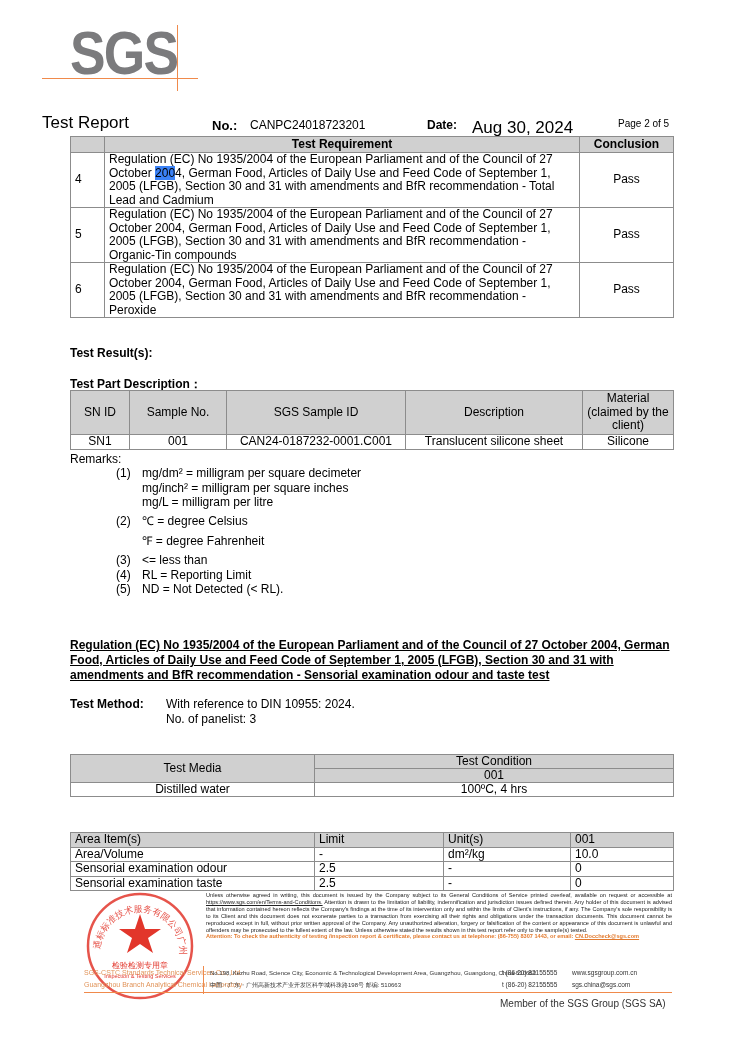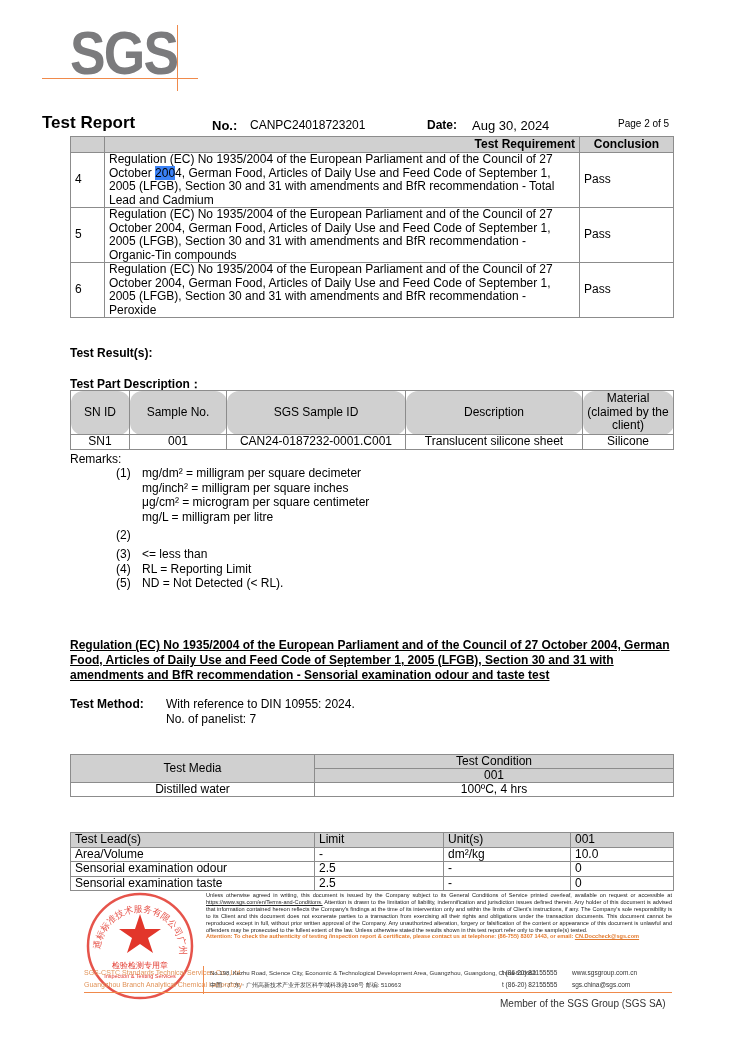--- a/index.html
+++ b/index.html
@@ -9,48 +9,48 @@
 
   
   .logo { left: 42px; top: 22px; width: 160px; height: 70px; }
   .logo-text { position: absolute; left: 28px; top: 0; font-family: "Liberation Sans", sans-serif;
                font-weight: bold; font-size: 62px; line-height: 62px; color: #7b7b7d; letter-spacing: -2px;
                transform: scaleX(0.86); transform-origin: left top; }
   .logo-hline { position: absolute; left: 0; top: 56px; width: 156px; height: 1px; background: #f08a4b; }
   .logo-vline { position: absolute; left: 135px; top: 3px; width: 1px; height: 66px; background: #f08a4b; }
 
   
-  .hdr-title { left: 42px; top: 113px; font-weight: bold; font-size: 17px; text-align: right; }
+  .hdr-title { left: 42px; top: 113px; font-weight: normal; font-size: 17px; text-align: right; }
   .hdr-no-label { left: 212px; top: 118px; font-weight: bold; font-size: 13px; }
   .hdr-no-val { left: 250px; top: 118px; font-size: 12px; }
   .hdr-date-label { left: 427px; top: 118px; font-weight: bold; font-size: 12px; }
-  .hdr-date-val { left: 472px; top: 118px; font-size: 13px; }
+  .hdr-date-val { left: 472px; top: 118px; font-size: 17px; }
   .hdr-page { left: 618px; top: 118px; font-size: 10px; }
 
   table { border-collapse: collapse; }
   td, th { border: 1px solid #8c8c8c; padding: 0 4px; font-weight: normal; }
   .gray { background: #d0d0d0; }
 
   
   .req-table { left: 70px; top: 136px; width: 604px; font-size: 12px; line-height: 13.5px; }
-  .req-table th { text-align: right; font-weight: bold; height: 15px; }
+  .req-table th { text-align: center; font-weight: bold; height: 15px; }
   .req-table th.concl { text-align: center; }
   .req-table td.num { width: 25px; text-align: left; vertical-align: middle; }
   .req-table td.txt { width: 466px; }
-  .req-table td.res { vertical-align: middle; }
+  .req-table td.res { text-align: center; vertical-align: middle; }
   .hl { background: #3b82f6; }
 
   .section-label { font-weight: bold; font-size: 12px; }
   .tr-label { left: 70px; top: 346px; }
   .tpd-label { left: 70px; top: 376px; }
 
   
   .part-table { left: 70px; top: 390px; width: 604px; font-size: 12px; line-height: 13.5px; }
   .part-table th, .part-table td { text-align: center; }
-  .part-table th { height: 43px; border-radius: 12px; }
+  .part-table th { height: 43px; }
 
   .remarks { left: 70px; top: 452px; font-size: 12px; line-height: 14.6px; }
   .rem-list { position: absolute; left: 46px; top: 14px; width: 340px; }
   .rem-row { display: flex; }
   .rem-num { width: 26px; flex-shrink: 0; }
   .rem-body div { white-space: nowrap; }
   .gap6 { margin-top: 4px; }
 
   .reg-heading { left: 70px; top: 638px; width: 610px; font-weight: bold; font-size: 12px;
                  line-height: 15px; text-decoration: underline; }
@@ -145,26 +145,29 @@
   </table>
 
 <div class="abs remarks">
   <div>Remarks:</div>
   <div class="rem-list">
     <div class="rem-row">
       <div class="rem-num">(1)</div>
       <div class="rem-body">
         <div>mg/dm² = milligram per square decimeter</div>
         <div>mg/inch² = milligram per square inches</div>
-        <div>μg/cm² = microgram per square centimeter</div>
         <div>mg/L = milligram per litre</div>
       </div>
     </div>
     <div class="rem-row gap6">
       <div class="rem-num">(2)</div>
+      <div class="rem-body">
+        <div>℃ = degree Celsius</div>
+        <div style="margin-top:6px">℉ = degree Fahrenheit</div>
+      </div>
     </div>
     <div class="rem-row gap6">
       <div class="rem-num">(3)</div>
       <div class="rem-body">
           <div>&lt;= less than</div>
         </div>
     </div>
     <div class="rem-row">
       <div class="rem-num">(4)</div>
       <div class="rem-body">
@@ -178,21 +181,21 @@
         </div>
     </div>
   </div>
 </div>
 
 <div class="abs reg-heading">Regulation (EC) No 1935/2004 of the European Parliament and of the Council of 27 October 2004, German Food, Articles of Daily Use and Feed Code of September 1, 2005 (LFGB), Section 30 and 31 with amendments and BfR recommendation - Sensorial examination odour and taste test</div>
 
 <div class="abs tm-label">Test Method:</div>
 <div class="abs tm-val">
   <div>With reference to DIN 10955: 2024.</div>
-  <div>No. of panelist: 7</div>
+  <div>No. of panelist: 3</div>
 </div>
 
 <table class="abs media-table">
   <tbody>
       <tr class="gray">
     <td rowspan="2" style="width:235px">Test Media</td>
     <td>Test Condition</td>
   </tr>
   <tr class="gray">
     <td>001</td>
@@ -200,21 +203,21 @@
   <tr>
     <td>Distilled water</td>
     <td>100ºC, 4 hrs</td>
   </tr>
 </tbody>
   </table>
 
 <table class="abs items-table">
   <tbody>
       <tr class="gray">
-    <td class="left" style="width:235px">Test Lead(s)</td>
+    <td class="left" style="width:235px">Area Item(s)</td>
     <td style="width:120px">Limit</td>
     <td style="width:118px">Unit(s)</td>
     <td>001</td>
   </tr>
   <tr>
     <td class="left">Area/Volume</td>
     <td>-</td>
     <td>dm²/kg</td>
     <td>10.0</td>
   </tr>

